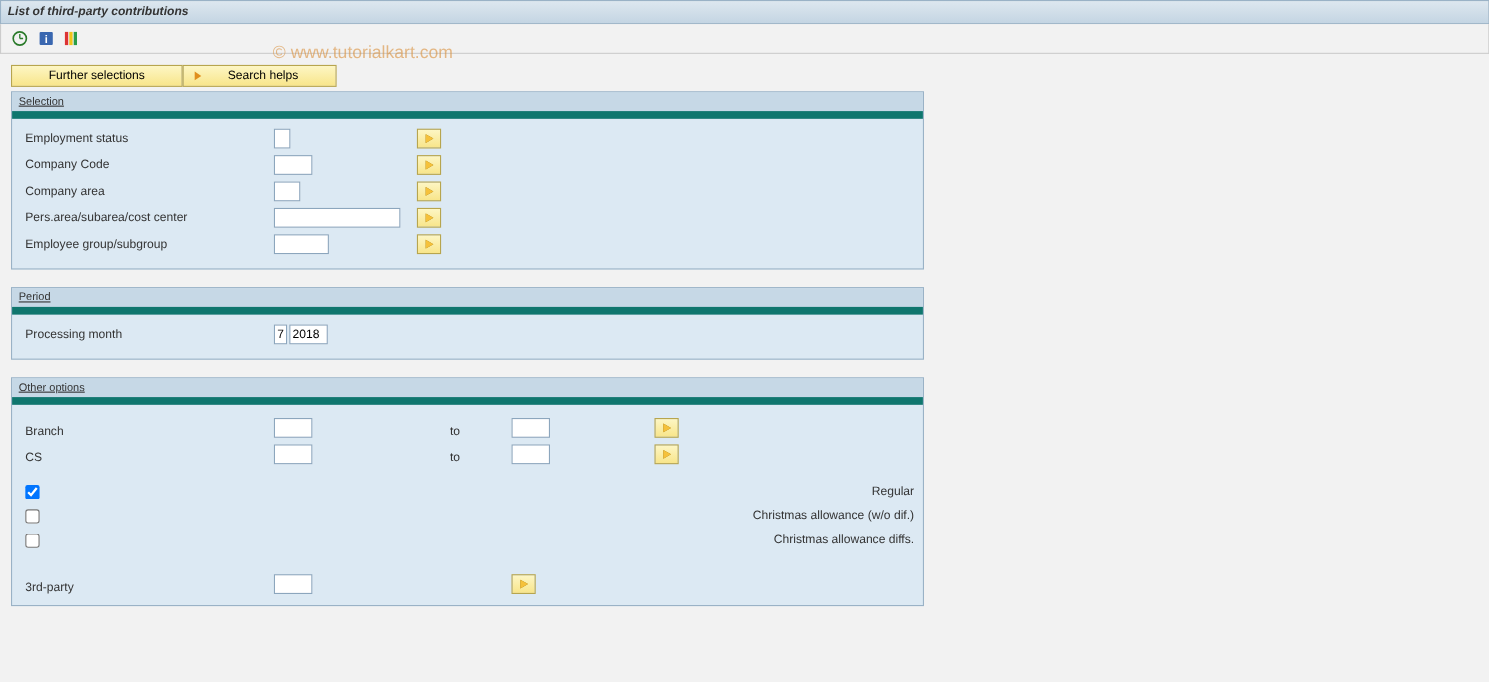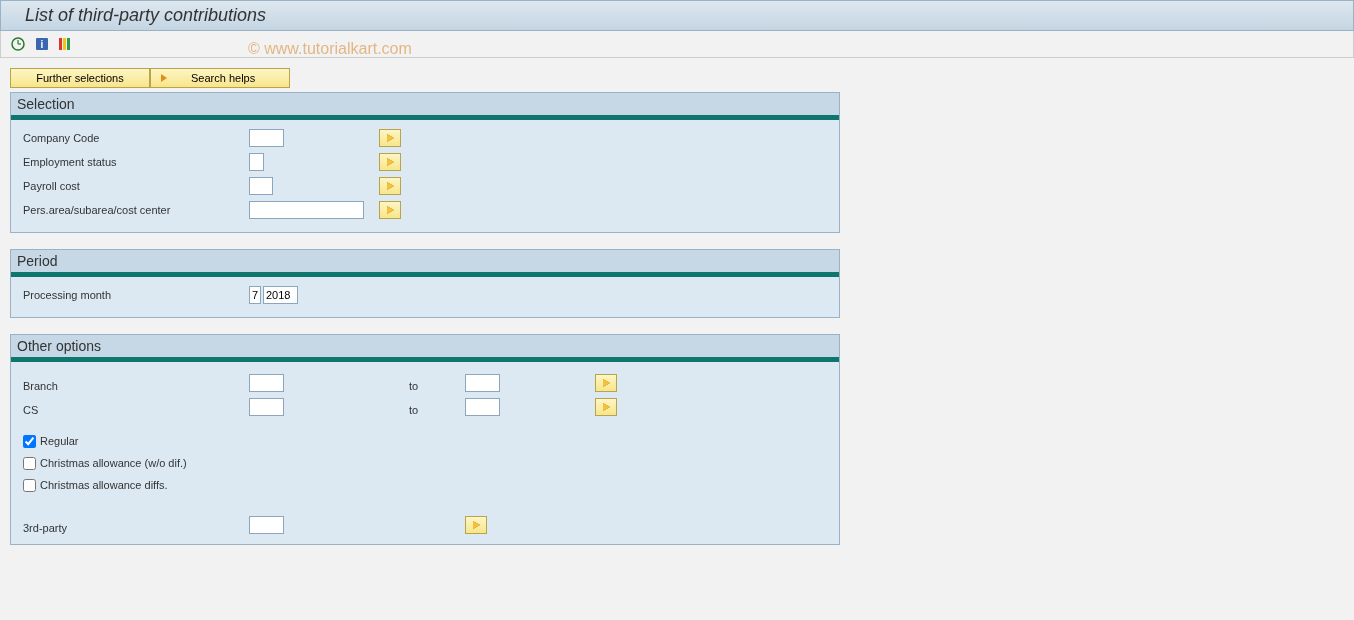--- a/index.html
+++ b/index.html
@@ -9,24 +9,24 @@
       background: #F2F2F2;
       color: #333;
       width: 1354px;
       height: 620px;
       overflow: hidden;
       position: relative;
     }
     .title-bar {
       background: linear-gradient(#DDE7EF, #C4D5E3);
       border: 1px solid #9AB2C6;
-      padding: 4px 24px;
+      padding: 4px 6px;
       font-style: italic;
-      font-weight: normal;
-      font-size: 18px;
+      font-weight: bold;
+      font-size: 11px;
       color: #333;
     }
     .toolbar {
       background: #F2F2F2;
       border: 1px solid #ccc;
       border-top: none;
       padding: 4px 8px;
       display: flex;
       gap: 6px;
       align-items: center;
@@ -60,21 +60,21 @@
       background: linear-gradient(#FDF6C4, #F8E58A);
       border: 1px solid #B7A54E;
       padding: 3px 10px;
       font-size: 11px;
       cursor: pointer;
       display: inline-flex;
       align-items: center;
       gap: 6px;
       min-height: 20px;
     }
-    .btn-yellow.wide1 { width: 140px; justify-content: center; }
+    .btn-yellow.wide1 { width: 156px; justify-content: center; }
     .btn-yellow.wide2 { width: 140px; justify-content: flex-start; }
     .arrow-r {
       display: inline-block;
       width: 0; height: 0;
       border-top: 4px solid transparent;
       border-bottom: 4px solid transparent;
       border-left: 6px solid #E08F1E;
     }
     .arrow-r-yellow {
       display: inline-block;
@@ -85,24 +85,25 @@
       filter: drop-shadow(0.5px 0.5px 0 #8a6a10);
     }
     .groupbox {
       border: 1px solid #9AB2C6;
       background: #DCE9F3;
       margin-bottom: 16px;
       width: 830px;
     }
     .group-title {
       background: #C6D8E6;
-      border-bottom: 5px solid #0f766e;
+      border-bottom: 7px solid #0f766e;
       padding: 3px 6px;
-      font-size: 14px;
+      font-size: 10px;
       color: #333;
+      text-decoration: underline;
     }
     .group-body {
       padding: 6px 8px 10px 8px;
     }
     .form-row {
       display: flex;
       align-items: center;
       height: 24px;
     }
     .label {
@@ -130,21 +131,21 @@
       display: inline-flex;
       align-items: center;
       justify-content: center;
       cursor: pointer;
     }
     .chk {
       width: 13px; height: 13px;
       margin-right: 4px;
       vertical-align: middle;
     }
-    .chk-row { display: flex; align-items: center; height: 22px; padding-left: 4px; }
+    .chk-row { display: flex; align-items: center; height: 22px; padding-left: 4px; justify-content: space-between; }
     .period-inputs { display: flex; gap: 2px; }
     .opt-row { display: flex; align-items: flex-end; height: 24px; }
     .opt-row .label { width: 230px; }
     .opt-row .input-slot1 { width: 160px; display:flex; }
     .opt-row .to { width: 56px; text-align:left; }
     .opt-row .input-slot2 { width: 130px; display:flex; }
     .opt-row .arrow-slot { width: 30px; display:flex; }
     .spacer { height: 14px; }
   </style>
 </head>
@@ -188,46 +189,54 @@
     <button class="btn-yellow wide2">
       <span class="arrow-r"></span>
       <span style="margin-left:18px">Search helps</span>
     </button>
   </div>
 
   <div class="groupbox">
     <div class="group-title">Selection</div>
     <div class="group-body">
       <div class="form-row">
+        <div class="label">Employment status</div>
+        <input class="input w15" style="">
+        <div style="flex:1"></div>
+        <div style="margin-right:430px"><span class="arrow-btn">
+              <span class="arrow-r-yellow"></span>
+            </span></div>
+      </div>
+      <div class="form-row">
         <div class="label">Company Code</div>
         <input class="input w35" style="">
         <div style="flex:1"></div>
         <div style="margin-right:430px"><span class="arrow-btn">
               <span class="arrow-r-yellow"></span>
             </span></div>
       </div>
       <div class="form-row">
-        <div class="label">Employment status</div>
-        <input class="input w15" style="">
-        <div style="flex:1"></div>
-        <div style="margin-right:430px"><span class="arrow-btn">
-              <span class="arrow-r-yellow"></span>
-            </span></div>
-      </div>
-      <div class="form-row">
-        <div class="label">Payroll cost</div>
+        <div class="label">Company area</div>
         <input class="input" style="width: 24px;">
         <div style="flex:1"></div>
         <div style="margin-right:430px"><span class="arrow-btn">
               <span class="arrow-r-yellow"></span>
             </span></div>
       </div>
       <div class="form-row">
         <div class="label">Pers.area/subarea/cost center</div>
         <input class="input w115" style="">
+        <div style="flex:1"></div>
+        <div style="margin-right:430px"><span class="arrow-btn">
+              <span class="arrow-r-yellow"></span>
+            </span></div>
+      </div>
+      <div class="form-row">
+        <div class="label">Employee group/subgroup</div>
+        <input class="input" style="width: 50px;">
         <div style="flex:1"></div>
         <div style="margin-right:430px"><span class="arrow-btn">
               <span class="arrow-r-yellow"></span>
             </span></div>
       </div>
     </div>
   </div>
 
   <div class="groupbox">
     <div class="group-title">Period</div>

